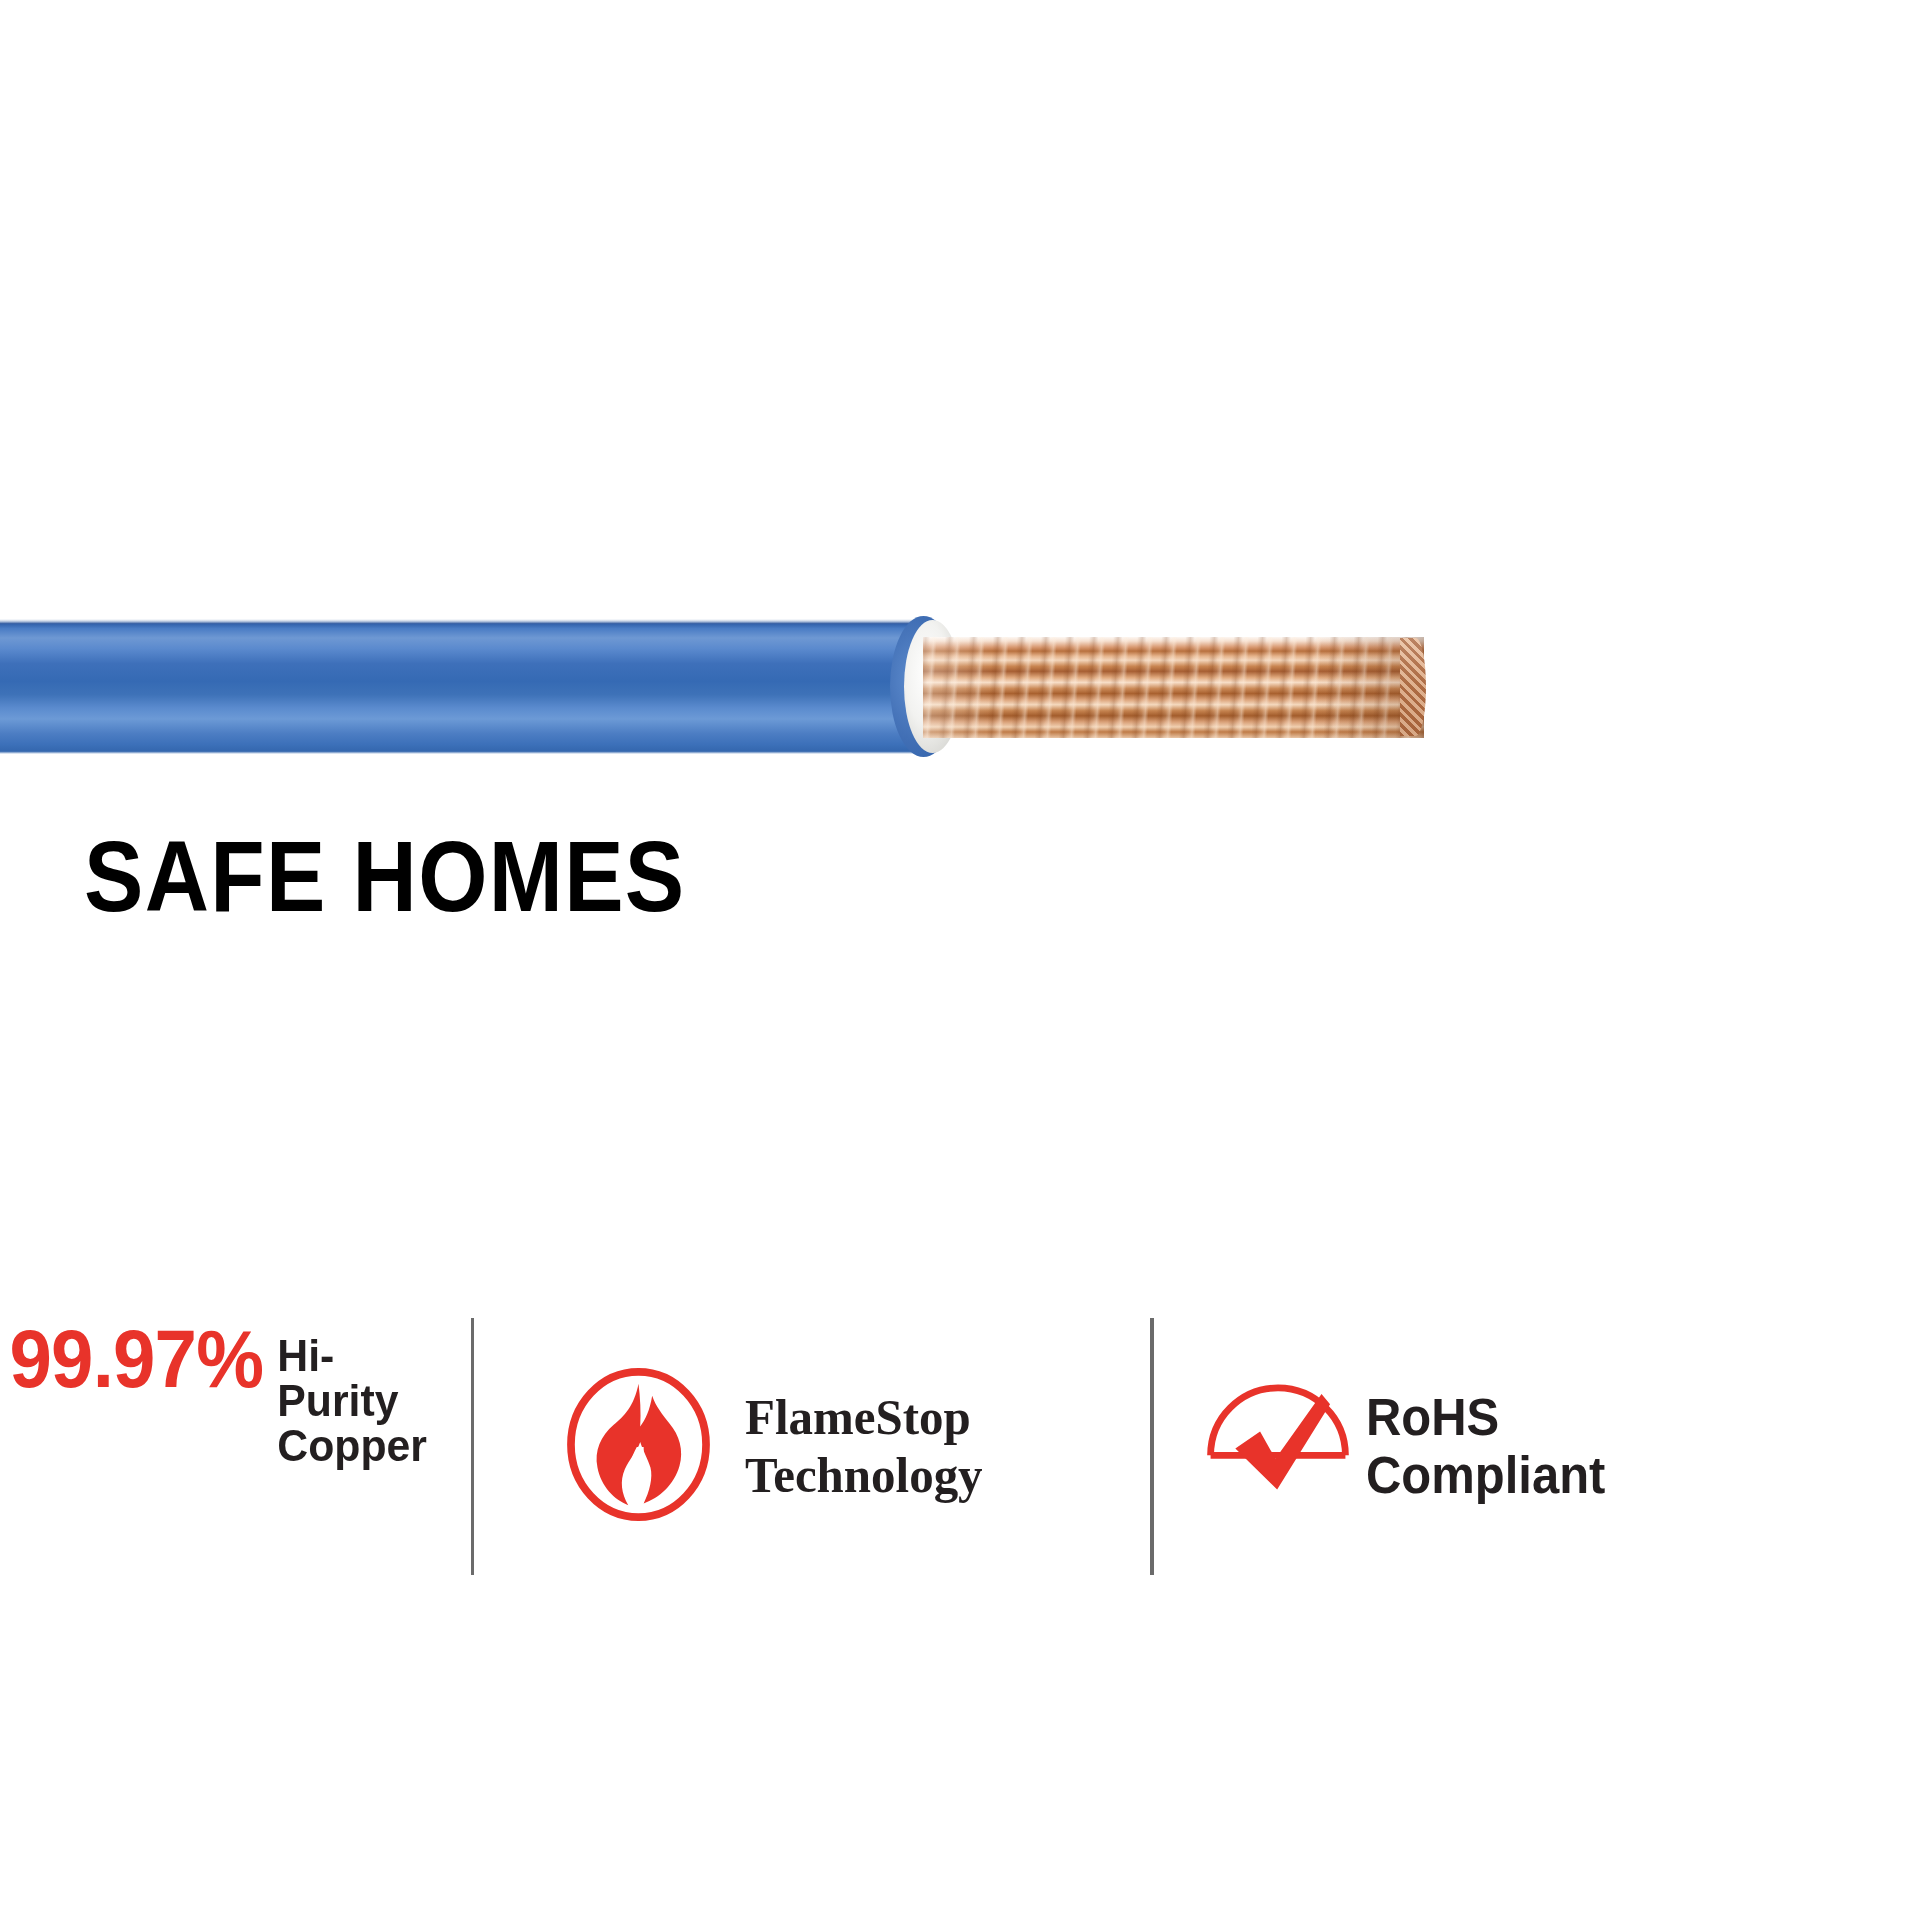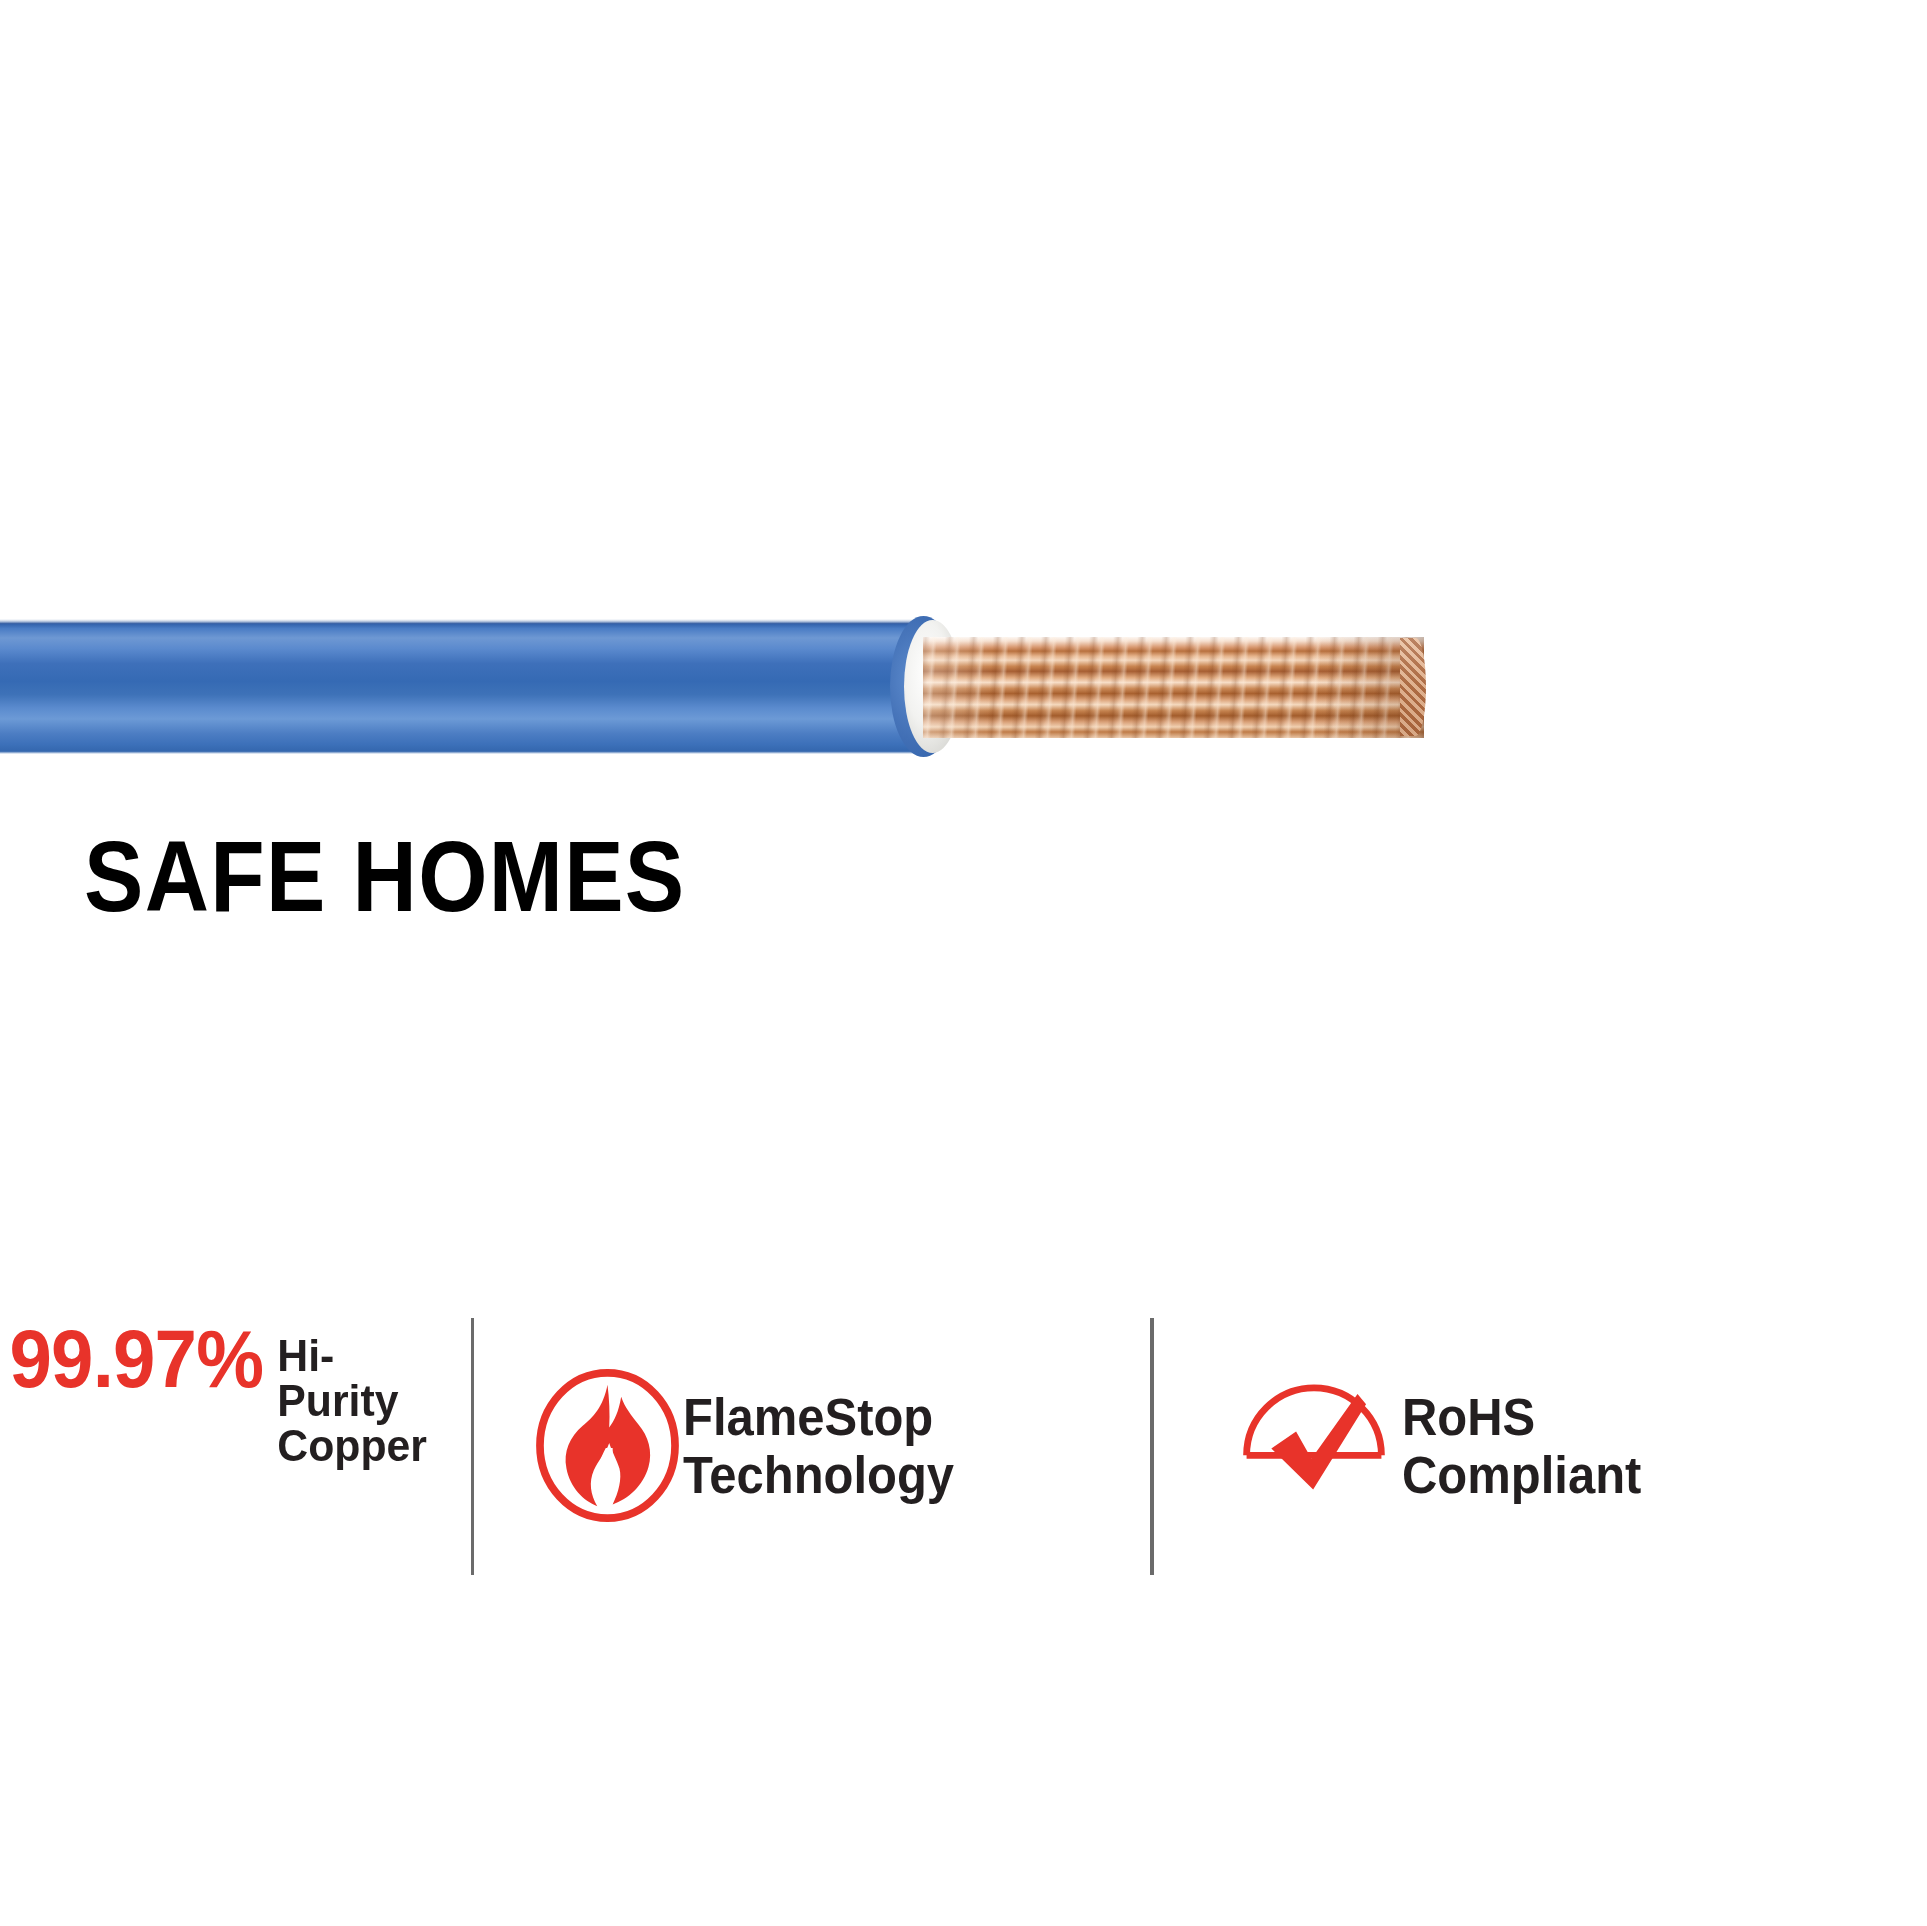--- a/index.html
+++ b/index.html
@@ -222,38 +222,40 @@
     font-weight: 600;
     color: #231f20;
     line-height: 1;
     margin-top: 15.4px;
     transform: scaleX(0.95);
   }
 
   
   #feature-flamestop {
     width: 676px;
-    padding-left: 58px;
+    padding-left: 89px;
     box-sizing: border-box;
+    gap: 31px;
     align-items: center;
+    font-family: Liberation Serif, serif;
   }
   .flame-icon { flex: 0 0 auto; }
   #flamestop-text {
     font-size: 51px;
     font-weight: 600;
     color: #231f20;
     line-height: 1.12;
     transform: scaleX(0.96);
     transform-origin: left center;
   }
 
   
   #feature-rohs {
     width: 659px;
-    padding-left: 82px;
+    padding-left: 46px;
     box-sizing: border-box;
     gap: 10.3px;
     align-items: center;
   }
   .rohs-icon { flex: 0 0 auto; margin-top: -22px; }
   #rohs-text {
     font-size: 51px;
     font-weight: 600;
     color: #231f20;
     line-height: 1.12;

